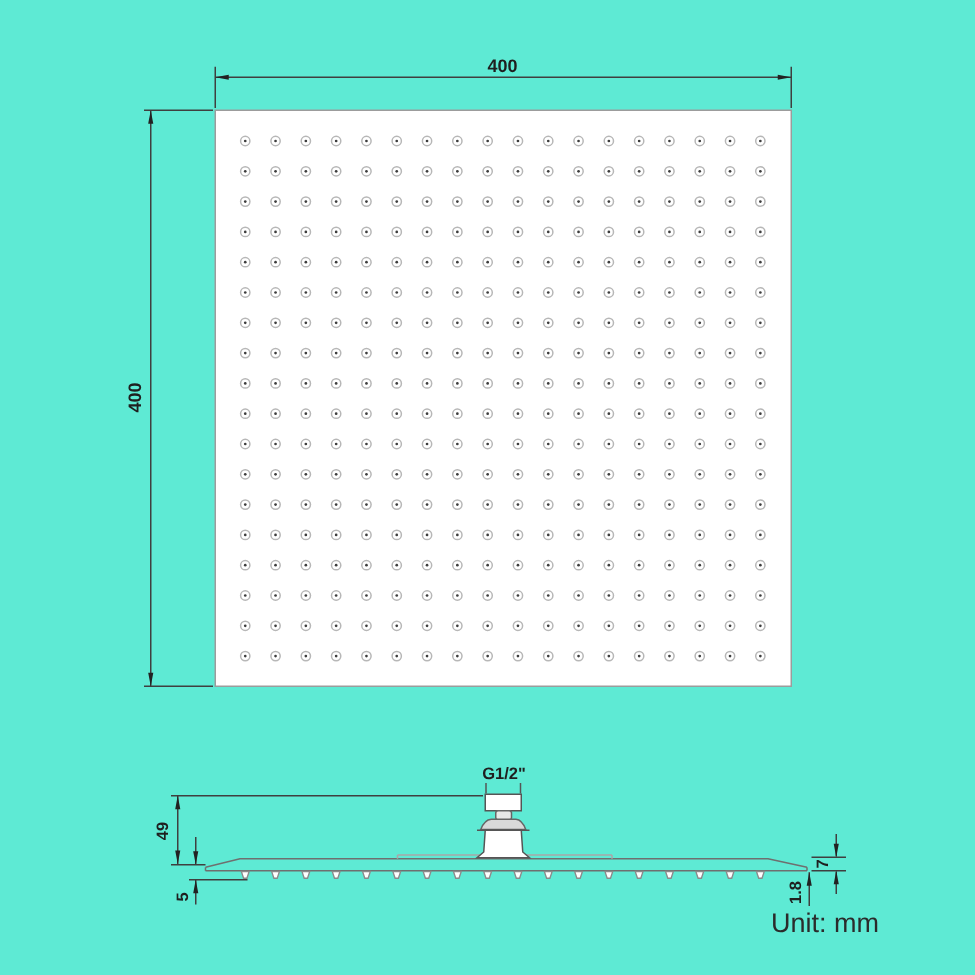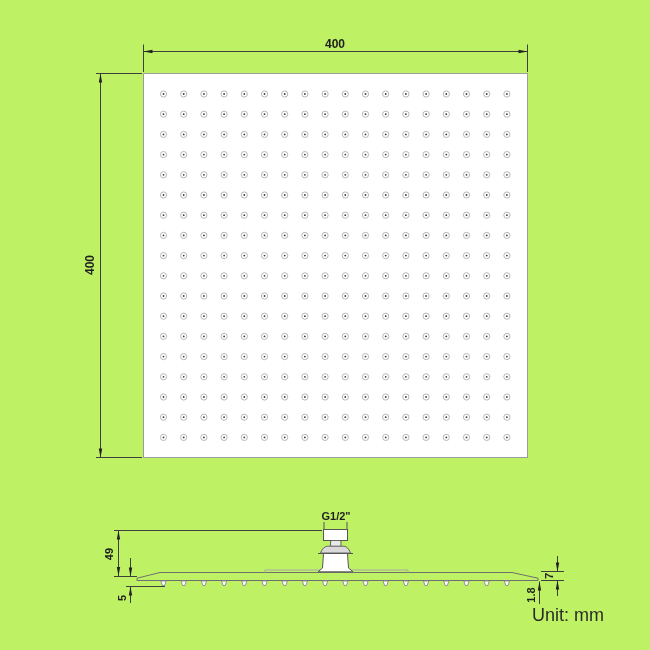--- a/index.html
+++ b/index.html
@@ -1,34 +1,33 @@
 <!DOCTYPE html>
 <html><head>
 <meta charset="utf-8">
 <style>
   html,body{margin:0;padding:0;background:#fff;}
   .canvas{
-    position:relative;width:650px;height:650px;background:#bef264;
+    position:relative;width:650px;height:650px;background:#5eead4;
     font-family:"Liberation Sans", sans-serif;overflow:hidden;
   }
   .drawing-svg{position:absolute;left:0;top:0;}
   .dim-label{
     position:absolute;font-size:12px;font-weight:700;color:#1f1f1f;
     white-space:nowrap;transform:translate(-50%,-50%);
   }
   .dim-label.vertical{transform:translate(-50%,-50%) rotate(-90deg);}
   .dim-label.small{font-size:11px;}
   .thread-label{
     position:absolute;font-size:11px;font-weight:700;color:#1f1f1f;
     white-space:nowrap;transform:translate(-50%,-50%);
   }
   .unit-label{
     position:absolute;font-size:18px;font-weight:400;color:#2b2b2b;
     white-space:nowrap;
-    margin-left:18px;
   }
 </style>
 </head>
 <body>
 
 <div class="canvas">
 
   <svg class="drawing-svg" width="650" height="650" viewBox="0 0 650 650">
 
     <g>

